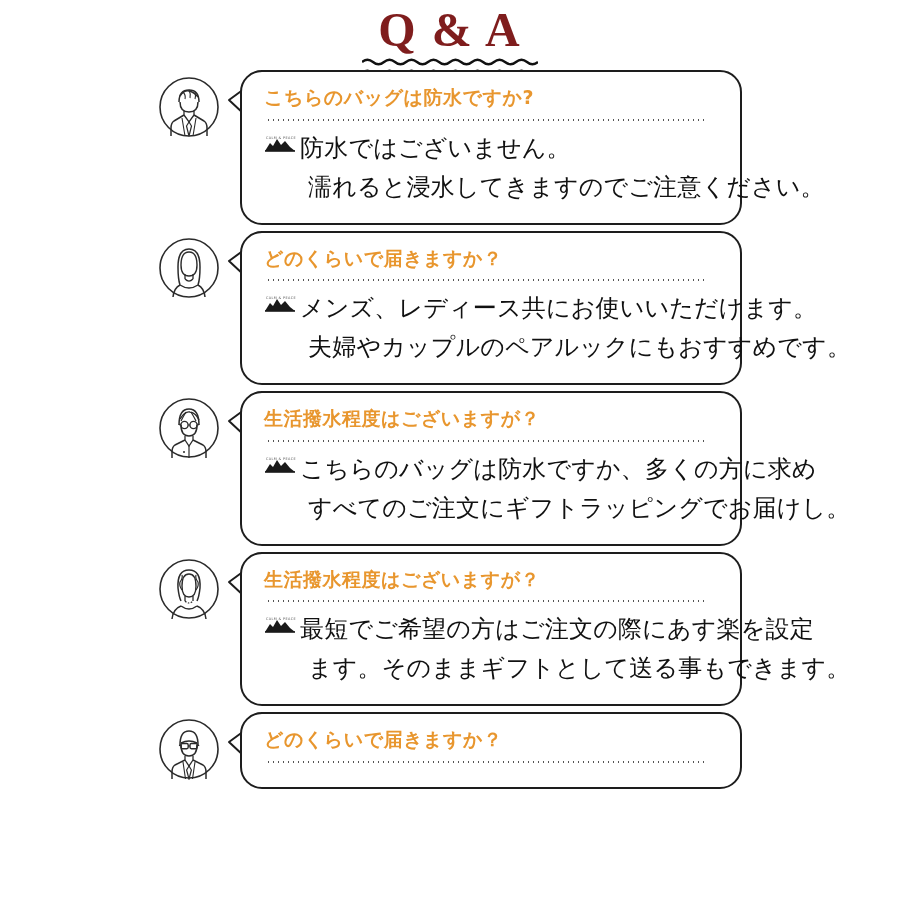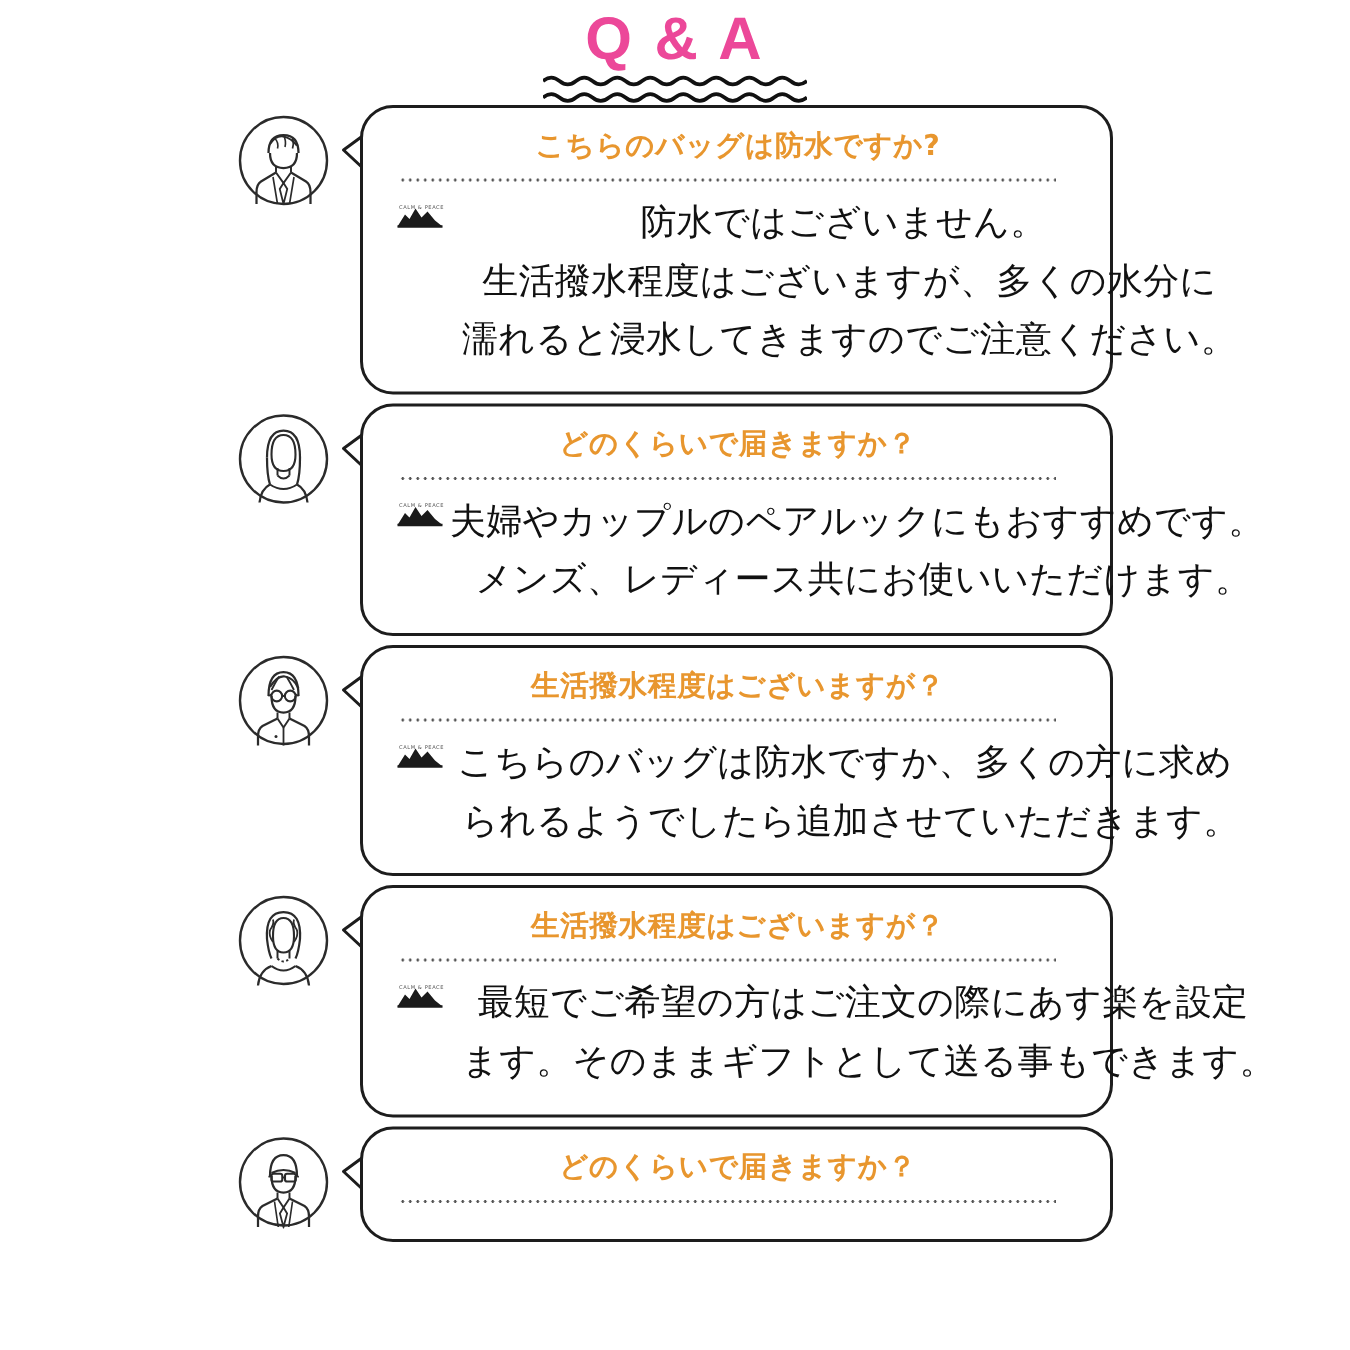--- a/index.html
+++ b/index.html
@@ -18,43 +18,42 @@
 
   
   .title-wrap {
     position: absolute;
     left: 0;
     top: 6px;
     width: 900px;
     text-align: center;
   }
   .title {
-    font-size: 40px;
+    font-size: 48px;
     font-weight: bold;
     letter-spacing: 2px;
-    color: #ec4899;
+    color: #7f1d1d;
     line-height: 1.0;
-    font-family: Liberation Sans, sans-serif;
+    font-family: Liberation Serif, serif;
   }
   .wave-wrap {
     margin-top: 3px;
     display: flex;
     flex-direction: column;
     align-items: center;
     gap: 2px;
   }
   .wave-svg { display: block; }
 
   
   .qa-list {
     position: absolute;
     left: 0;
     top: 70px;
     width: 732px;
-    text-align: center;
   }
   .qa-item {
     position: relative;
     display: flex;
     align-items: flex-start;
     margin-bottom: 6px;
   }
 
   
   .avatar {
@@ -179,21 +178,20 @@
         <div class="answer-row">
           <div class="brand-mark">
             <svg width="32" height="20" viewBox="0 0 32 20">
               <text x="2" y="6" font-size="3.4" fill="#555" font-family="DejaVu Sans, sans-serif" letter-spacing="0.4">CALM &amp; PEACE</text>
               <path d="M1 18 L6 10 L9 13 L13 6 L17 12 L21 8 L26 14 L31 18 Z" fill="#1a1a1a"></path>
               <path d="M1 18 L31 18" stroke="#1a1a1a" stroke-width="1.6"></path>
             </svg>
           </div>
           <div class="answer-text">
             <span class="ln">防水ではございません。</span>
-            <span class="ln">生活撥水程度はございますが、多くの水分に</span>
             <span class="ln">濡れると浸水してきますのでご注意ください。</span>
           </div>
         </div>
       </div>
     </div>
   </div>
 
   <div class="qa-item">
     <div class="avatar">
       <svg width="62" height="62" viewBox="0 0 62 62">
@@ -220,22 +218,22 @@
         <div class="divider"></div>
         <div class="answer-row">
           <div class="brand-mark">
             <svg width="32" height="20" viewBox="0 0 32 20">
               <text x="2" y="6" font-size="3.4" fill="#555" font-family="DejaVu Sans, sans-serif" letter-spacing="0.4">CALM &amp; PEACE</text>
               <path d="M1 18 L6 10 L9 13 L13 6 L17 12 L21 8 L26 14 L31 18 Z" fill="#1a1a1a"></path>
               <path d="M1 18 L31 18" stroke="#1a1a1a" stroke-width="1.6"></path>
             </svg>
           </div>
           <div class="answer-text">
+            <span class="ln">メンズ、レディース共にお使いいただけます。</span>
             <span class="ln">夫婦やカップルのペアルックにもおすすめです。</span>
-            <span class="ln">メンズ、レディース共にお使いいただけます。</span>
           </div>
         </div>
       </div>
     </div>
   </div>
 
   <div class="qa-item">
     <div class="avatar">
       <svg width="62" height="62" viewBox="0 0 62 62">
         <circle cx="31" cy="31" r="29" fill="none" stroke="#2b2b2b" stroke-width="1.6"></circle>
@@ -267,21 +265,21 @@
         <div class="answer-row">
           <div class="brand-mark">
             <svg width="32" height="20" viewBox="0 0 32 20">
               <text x="2" y="6" font-size="3.4" fill="#555" font-family="DejaVu Sans, sans-serif" letter-spacing="0.4">CALM &amp; PEACE</text>
               <path d="M1 18 L6 10 L9 13 L13 6 L17 12 L21 8 L26 14 L31 18 Z" fill="#1a1a1a"></path>
               <path d="M1 18 L31 18" stroke="#1a1a1a" stroke-width="1.6"></path>
             </svg>
           </div>
           <div class="answer-text">
             <span class="ln">こちらのバッグは防水ですか、多くの方に求め</span>
-            <span class="ln">られるようでしたら追加させていただきます。</span>
+            <span class="ln">すべてのご注文にギフトラッピングでお届けし。</span>
           </div>
         </div>
       </div>
     </div>
   </div>
 
   <div class="qa-item">
     <div class="avatar">
       <svg width="62" height="62" viewBox="0 0 62 62">
         <circle cx="31" cy="31" r="29" fill="none" stroke="#2b2b2b" stroke-width="1.6"></circle>

